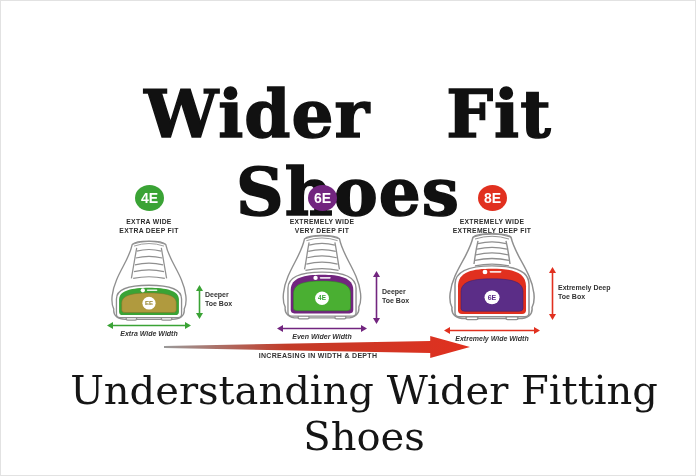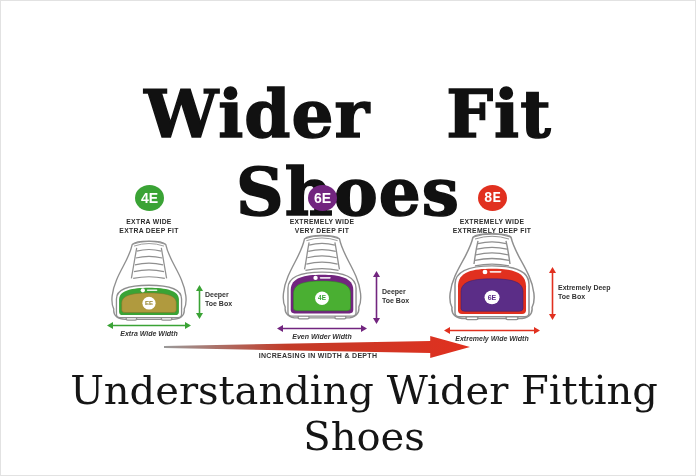--- a/index.html
+++ b/index.html
@@ -21,21 +21,21 @@
     color:#151515;
     padding-left:32px;
   }
   .badge {
     position:absolute; width:29px; height:26px; border-radius:50%;
     color:#fff; font-weight:bold; font-size:14px; line-height:26px;
     text-align:center;
   }
   .badge-1 { left:134px; top:184px; background:#3aa335; }
   .badge-2 { left:307px; top:184px; background:#72257f; }
-  .badge-3 { left:477px; top:184px; background:#e1301f;font-family:Liberation Mono, monospace; }
+  .badge-3 { left:477px; top:184px; background:#e1301f; }
   .caption {
     position:absolute; width:130px; text-align:center;
     font-size:6.8px; font-weight:bold; color:#2d2d2d;
     line-height:9px; letter-spacing:.3px;
   }
   .cap-1 { left:83px;  top:216px; }
   .cap-2 { left:256px; top:216px; }
   .cap-3 { left:426px; top:216px; }
   .shoe { position:absolute; }
   .shoe-1 { left:104px; top:234px; width:88px;  height:92px; }

